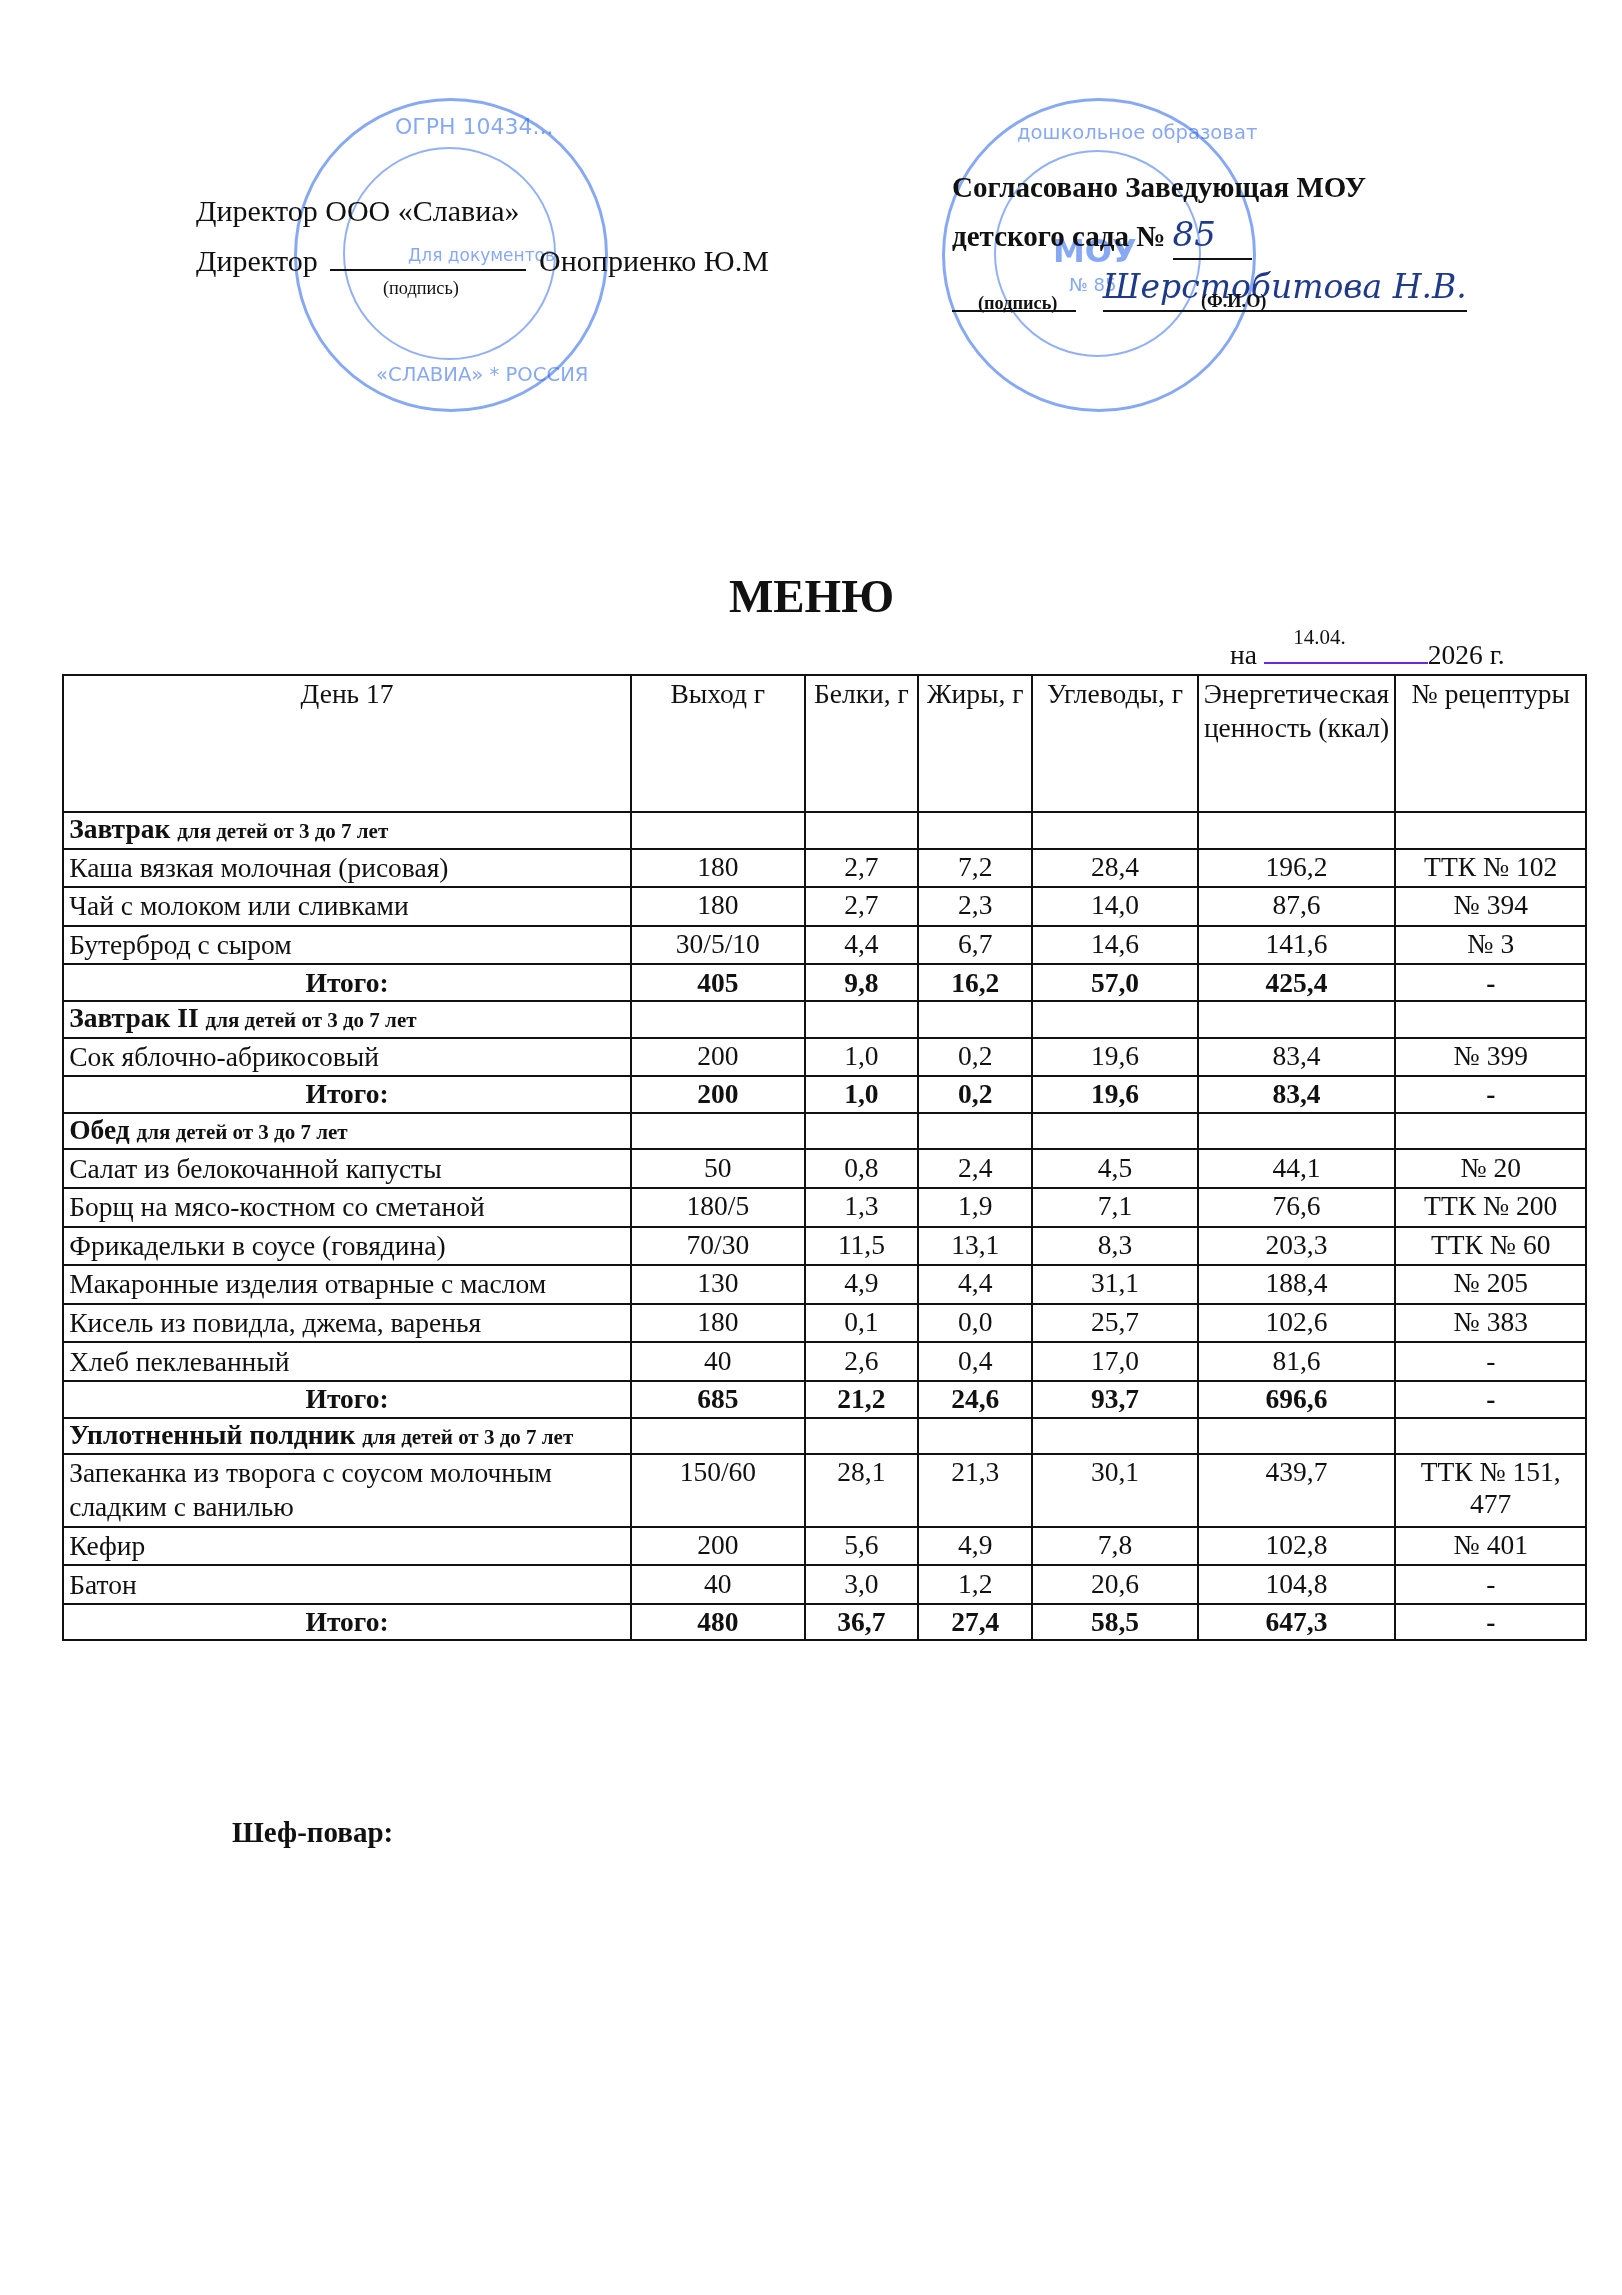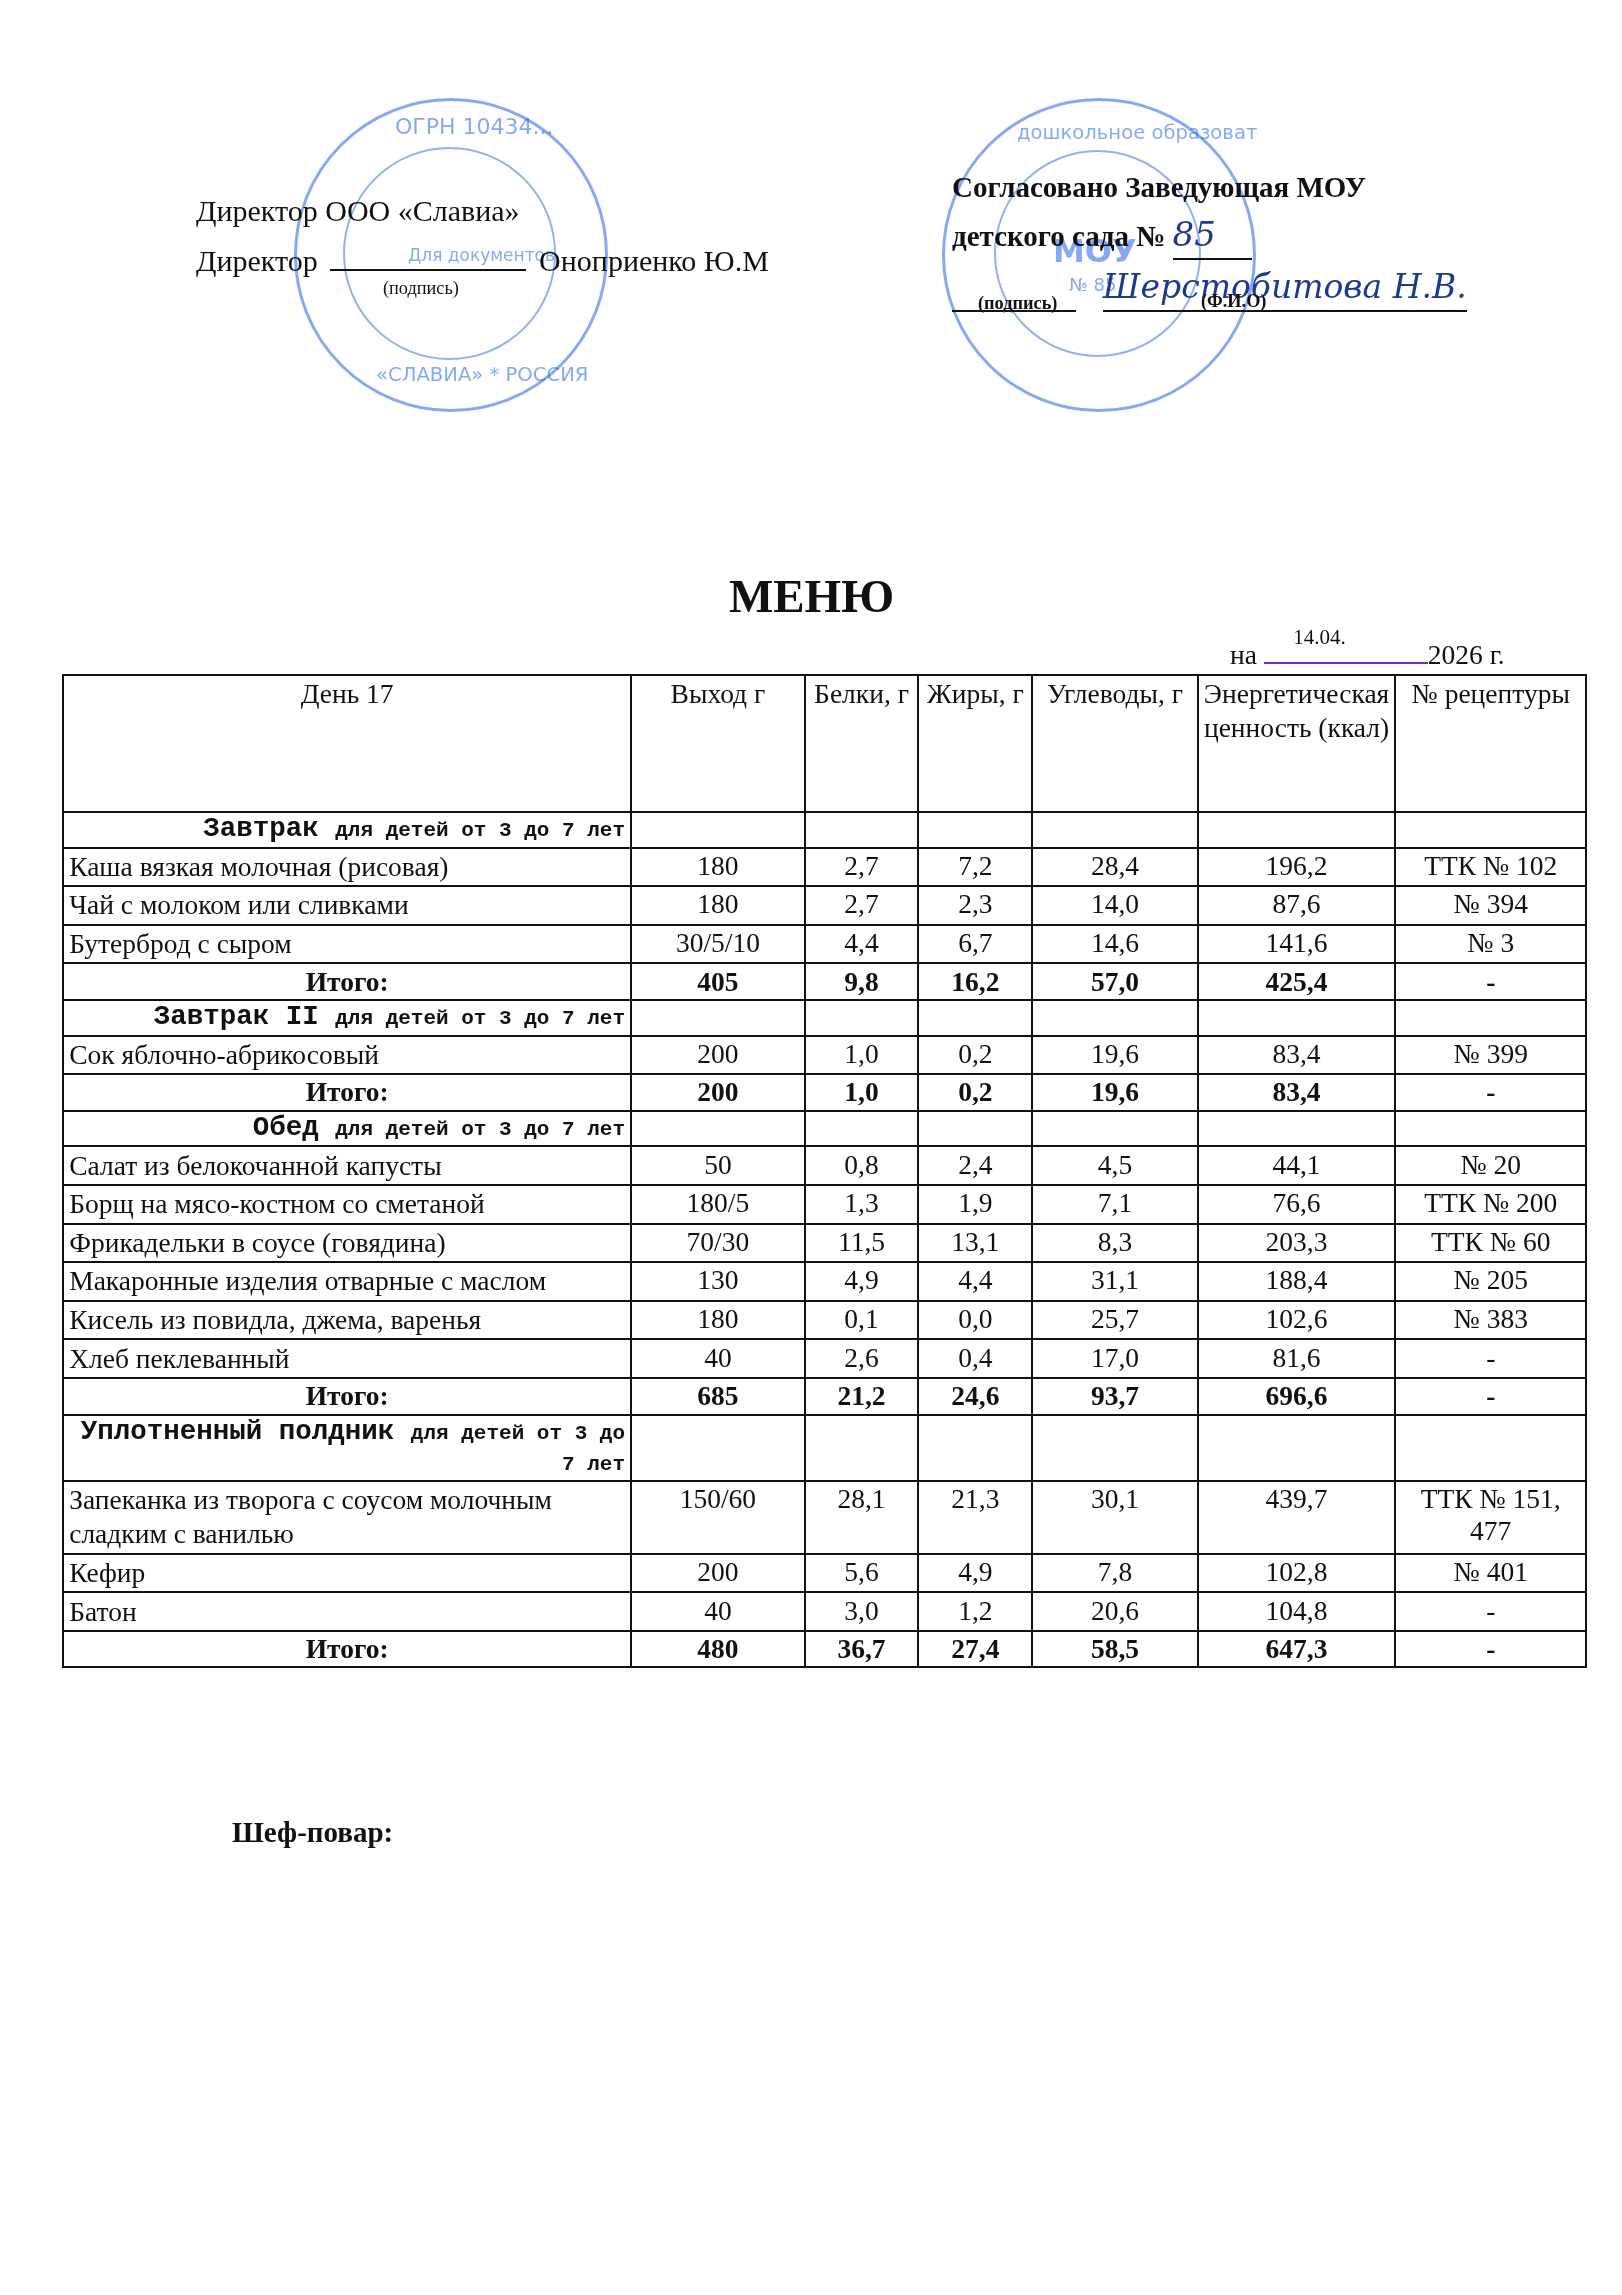--- a/index.html
+++ b/index.html
@@ -18,21 +18,21 @@
   .title { position:absolute; left:0; width:1623px; top:569px; text-align:center; font-size:47px; font-weight:bold; }
   .date { position:absolute; left:1230px; top:638px; font-size:27.5px; }
   .date .blank { display:inline-block; width:164px; border-bottom:2px solid #6d28d9; position:relative; height:23.6px; }
   .date .blank span { position:absolute; left:29.4px; top:-13px; font-size:21px; }
   table { position:absolute; left:62px; top:674px; width:1525px; border-collapse:collapse; font-size:27.5px; }
   td, th { border:2px solid #111; padding:1.3px 5.2px; vertical-align:top; font-weight:normal; }
   th { text-align:center; line-height:34px; }
   td.num, td.rec { text-align:center; }
   td.name { text-align:left; line-height:34px; }
   tr.total td { font-weight:bold; }
-  td.sec { text-align:right; line-height:29px;font-family:Liberation Mono, monospace; }
+  td.sec { text-align:left; line-height:29px; }
   td.sec b { font-size:27.5px; }
   td.sec small { font-size:21px; font-weight:bold; }
   .chef { position:absolute; left:232px; top:1816px; font-size:29px; font-weight:bold; }
 </style>
 </head>
 <body>
 
 <div class="stamp" style="left:294px;top:98px;width:308px;height:308px;">
   <div class="inner" style="left:46px;top:46px;width:209px;height:209px;"></div>
   <div class="stamp-text" style="left:98px;top:13px;font-size:22px;">ОГРН 10434...</div>

